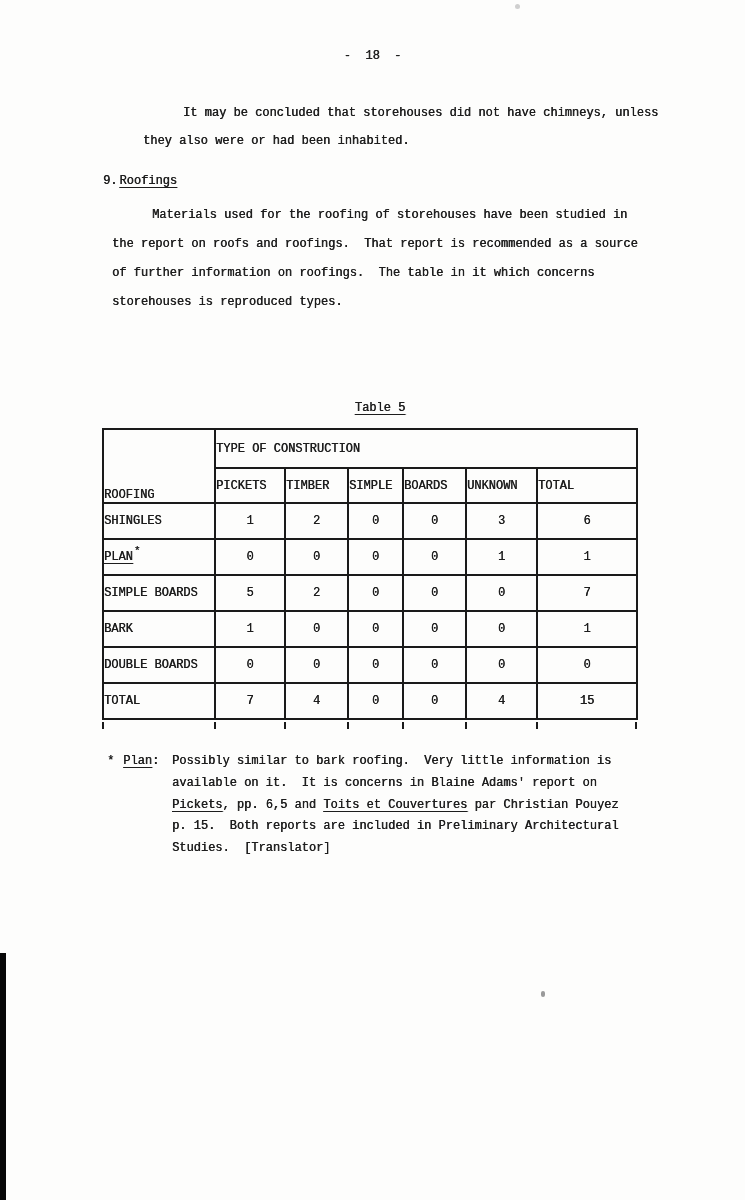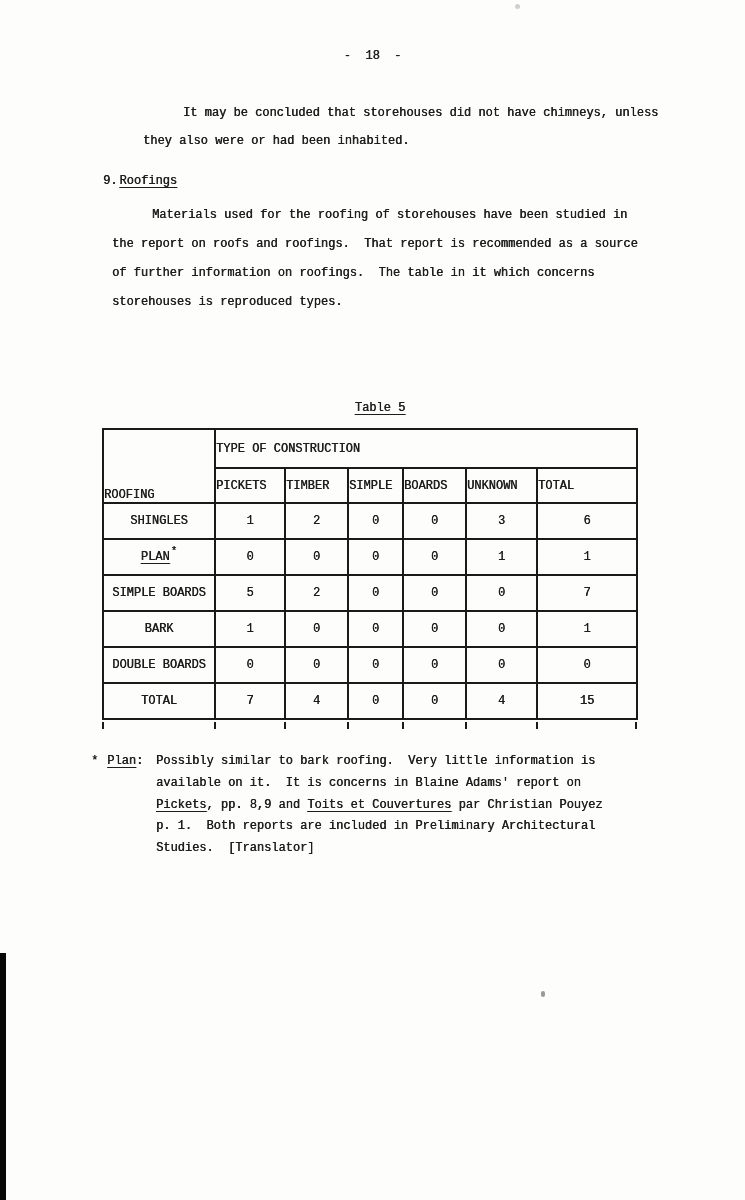--- a/index.html
+++ b/index.html
@@ -39,27 +39,27 @@
     border-collapse:collapse; table-layout:fixed;
   }
   .tbl td, .tbl th {
     border:2px solid #1a1a1a;
     padding:0; font-weight:normal; font-size:12px;
     background:#fdfdfc;
   }
   .corner { vertical-align:bottom; padding:0 0 11px 9px; text-align:left; }
   .hdr-span { height:37px; text-align:left; vertical-align:middle; }
   .hdr-col { height:33px; text-align:left; vertical-align:middle; padding-left:12px; }
-  .row-label { height:34px; text-align:center; vertical-align:middle; padding-left:9px; white-space:pre; }
+  .row-label { height:34px; text-align:left; vertical-align:middle; padding-left:9px; white-space:pre; }
   .num { text-align:center; vertical-align:middle; }
   .sup { position:relative; top:-6px; font-size:11px; margin-left:1px; text-decoration:none; display:inline-block; }
 
   .tick { position:absolute; width:2px; height:7px; background:#1a1a1a; top:722px; }
 
-  .footnote { position:absolute; left:91px; top:751px; line-height:21.8px; }
+  .footnote { position:absolute; left:107px; top:751px; line-height:21.8px; }
   .fn-head { position:absolute; left:0; top:0; }
   .fn-term { margin-left:9px; }
   .fn-body { margin-left:65px; }
 
   .bar { position:absolute; left:0; top:953px; width:6px; height:247px; background:#070707; }
   .speck1 { position:absolute; left:515px; top:4px; width:5px; height:5px; background:#cfcfcf; border-radius:50%; }
   .speck2 { position:absolute; left:541px; top:991px; width:4px; height:6px; background:#9a9a9a; border-radius:2px; }
 </style>
 </head>
 <body>
@@ -178,22 +178,22 @@
   <div class="tick" style="left:536px"></div>
   <div class="tick" style="left:635px"></div>
 
   <div class="footnote">
     <div class="fn-head">
       <span>*</span><span class="u fn-term">Plan</span><span>:</span>
     </div>
     <div class="fn-body">
       <div class="line">Possibly similar to bark roofing.  Very little information is</div>
       <div class="line">available on it.  It is concerns in Blaine Adams' report on</div>
-      <div class="line"><span class="u">Pickets</span><span>, pp. 8,9 and </span><span class="u">Toits et Couvertures</span><span> par Christian Pouyez</span></div>
-      <div class="line">p. 1.  Both reports are included in Preliminary Architectural</div>
+      <div class="line"><span class="u">Pickets</span><span>, pp. 6,5 and </span><span class="u">Toits et Couvertures</span><span> par Christian Pouyez</span></div>
+      <div class="line">p. 15.  Both reports are included in Preliminary Architectural</div>
       <div class="line">Studies.  [Translator]</div>
     </div>
   </div>
 
   <div class="bar"></div>
   <div class="speck1"></div>
   <div class="speck2"></div>
 
 </div>
 

